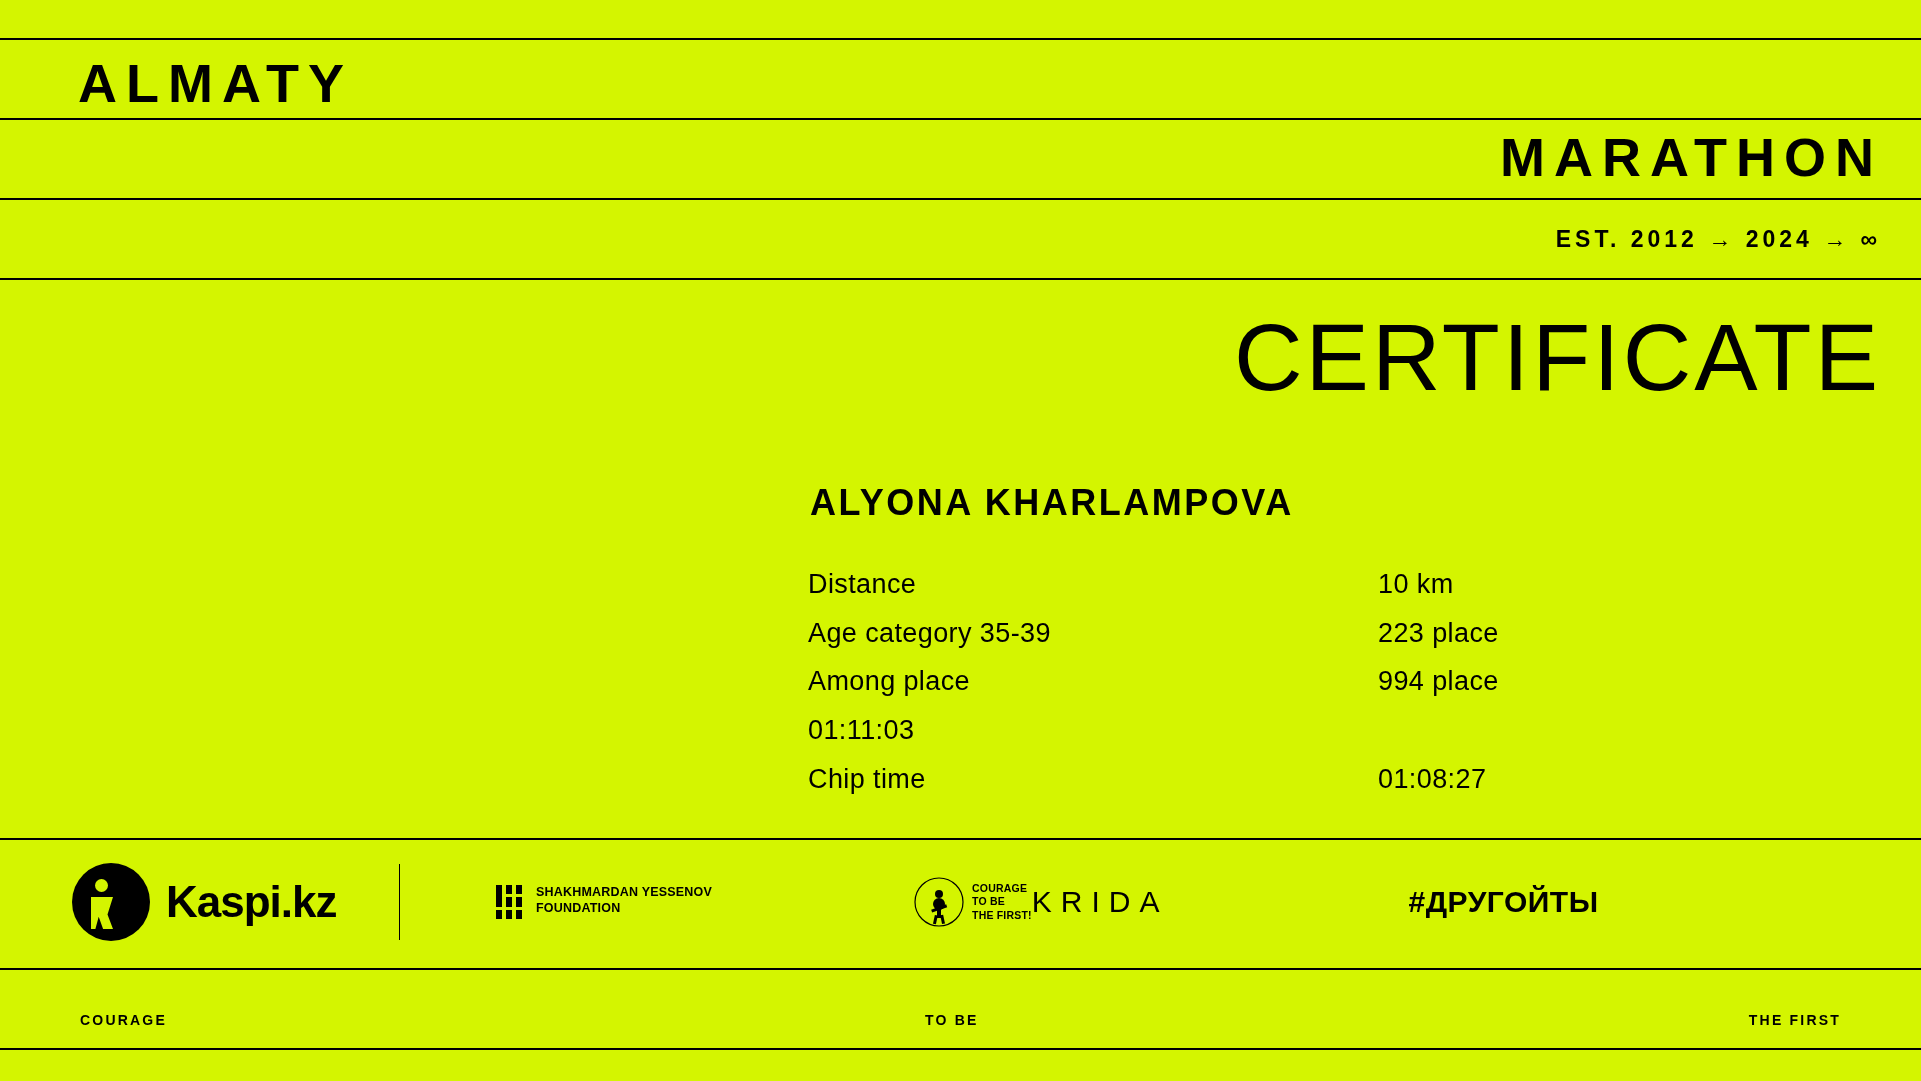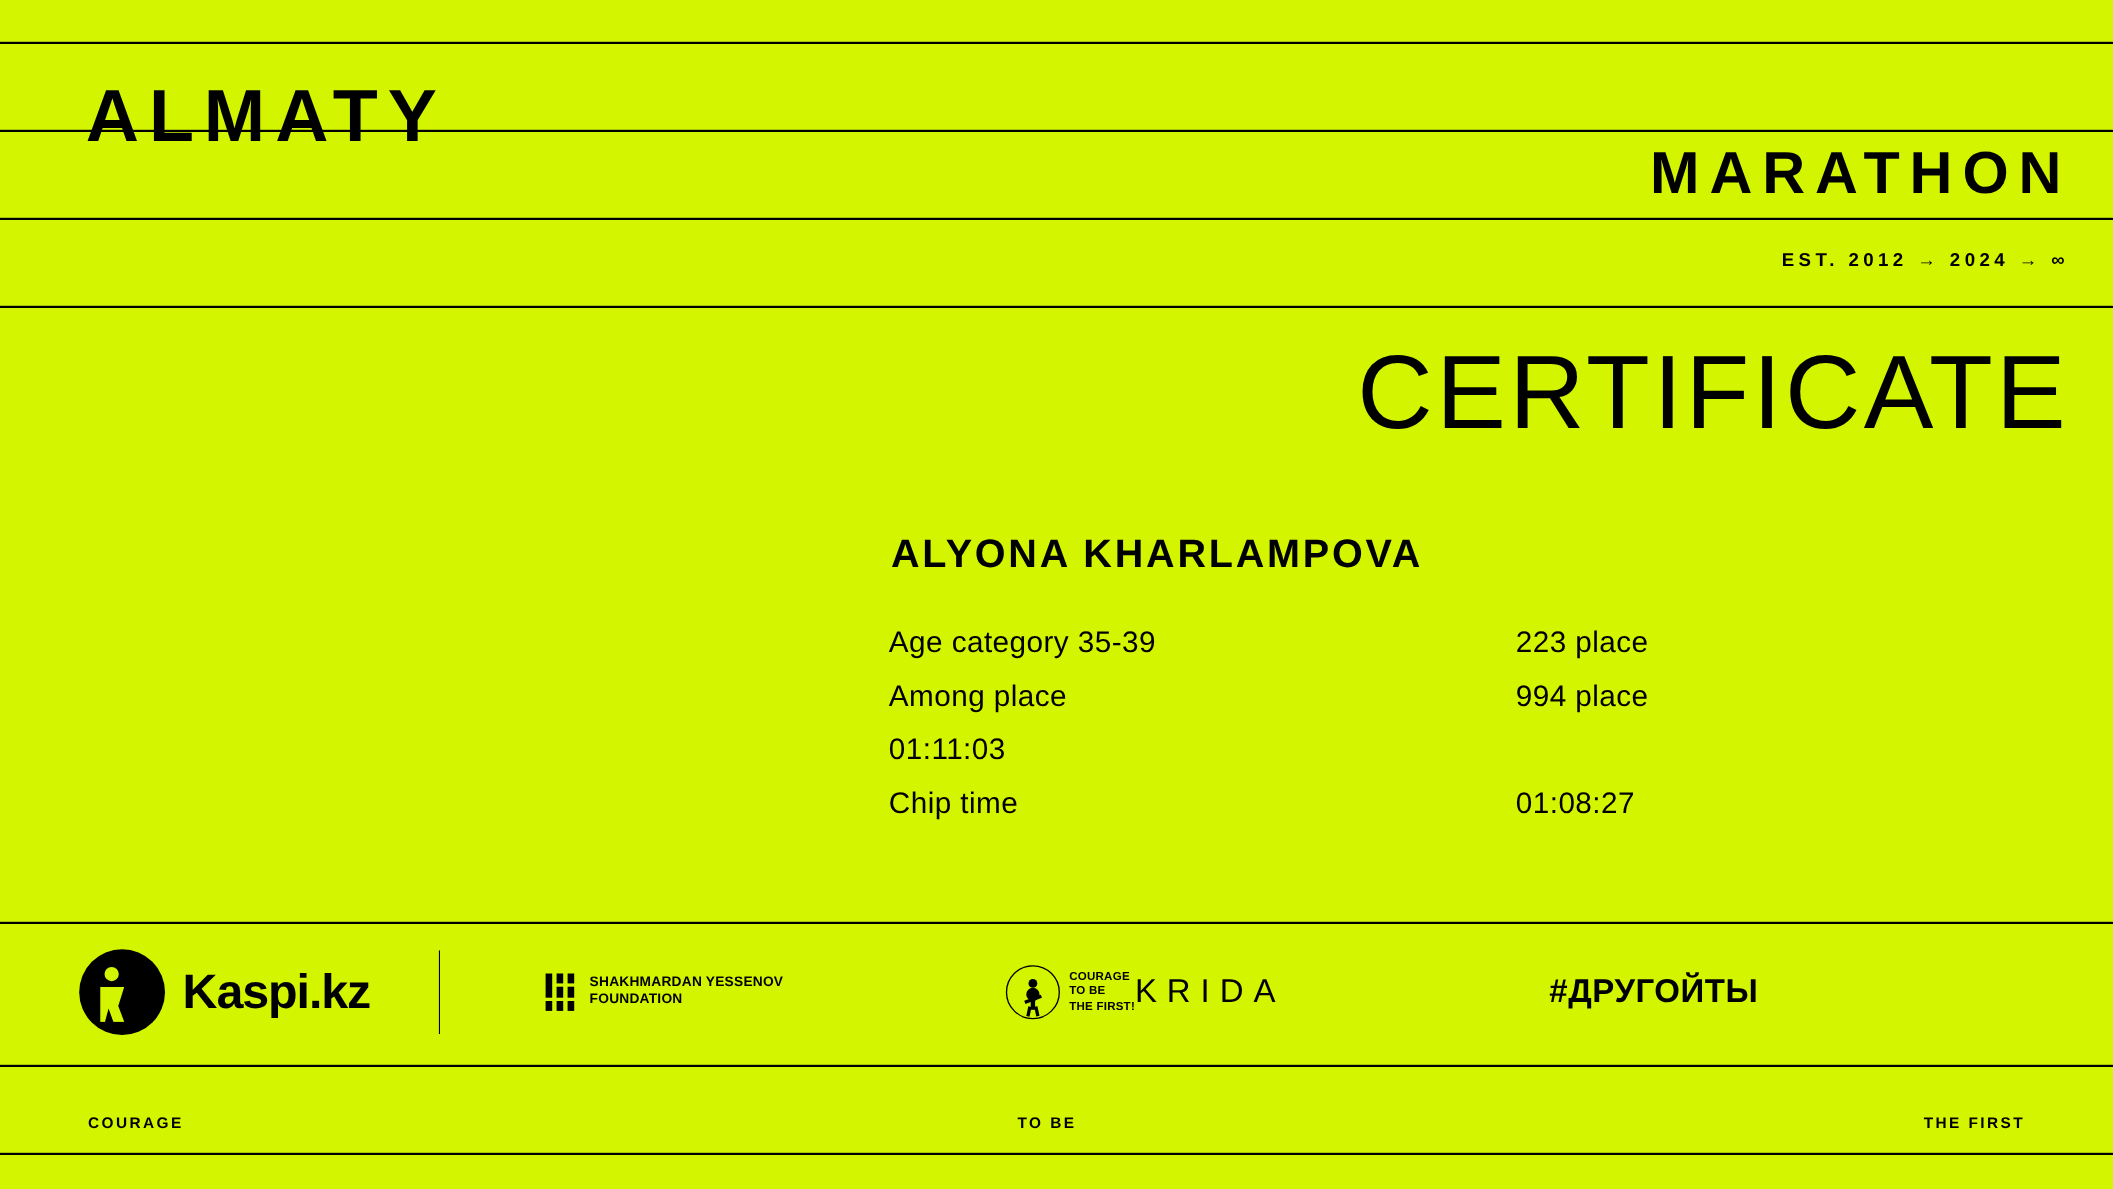--- a/index.html
+++ b/index.html
@@ -20,40 +20,39 @@
     position: absolute;
     left: 0; width: 1921px;
     height: 2px;
     background: #000;
   }
 
   
   .hdr-almaty {
     position: absolute;
     left: 78px; top: 56px;
-    font-size: 67px;
+    font-size: 54px;
     font-weight: 700;
     letter-spacing: 9px;
     line-height: 1;
-    margin-top: 16px;
   }
   .hdr-marathon {
     position: absolute;
     right: 38px; top: 130px;
     font-size: 54px;
     font-weight: 700;
     letter-spacing: 9px;
     line-height: 1;
     text-align: right;
     margin-left: 24px;
   }
   .hdr-est {
     position: absolute;
     right: 40px; top: 228px;
-    font-size: 17px;
+    font-size: 23px;
     font-weight: 700;
     letter-spacing: 4px;
     line-height: 1;
     text-align: right;
     margin-left: 28px;
   }
 
   
   .cert-title {
     position: absolute;
@@ -211,20 +210,24 @@
   <div class="rule" style="top:1048px;"></div>
 
   <div class="hdr-almaty">ALMATY</div>
   <div class="hdr-marathon">MARATHON</div>
   <div class="hdr-est">EST. 2012 → 2024 → ∞</div>
 
   <div class="cert-title">CERTIFICATE</div>
   <div class="athlete-name">ALYONA KHARLAMPOVA</div>
 
   <div class="results">
+    <div class="res-row">
+      <div class="res-label">Distance</div>
+      <div class="res-value">10 km</div>
+    </div>
     <div class="res-row">
       <div class="res-label">Age category 35-39</div>
       <div class="res-value">223 place</div>
     </div>
     <div class="res-row">
       <div class="res-label">Among place</div>
       <div class="res-value">994 place</div>
     </div>
     <div class="res-row">
       <div class="res-value">01:11:03</div>

